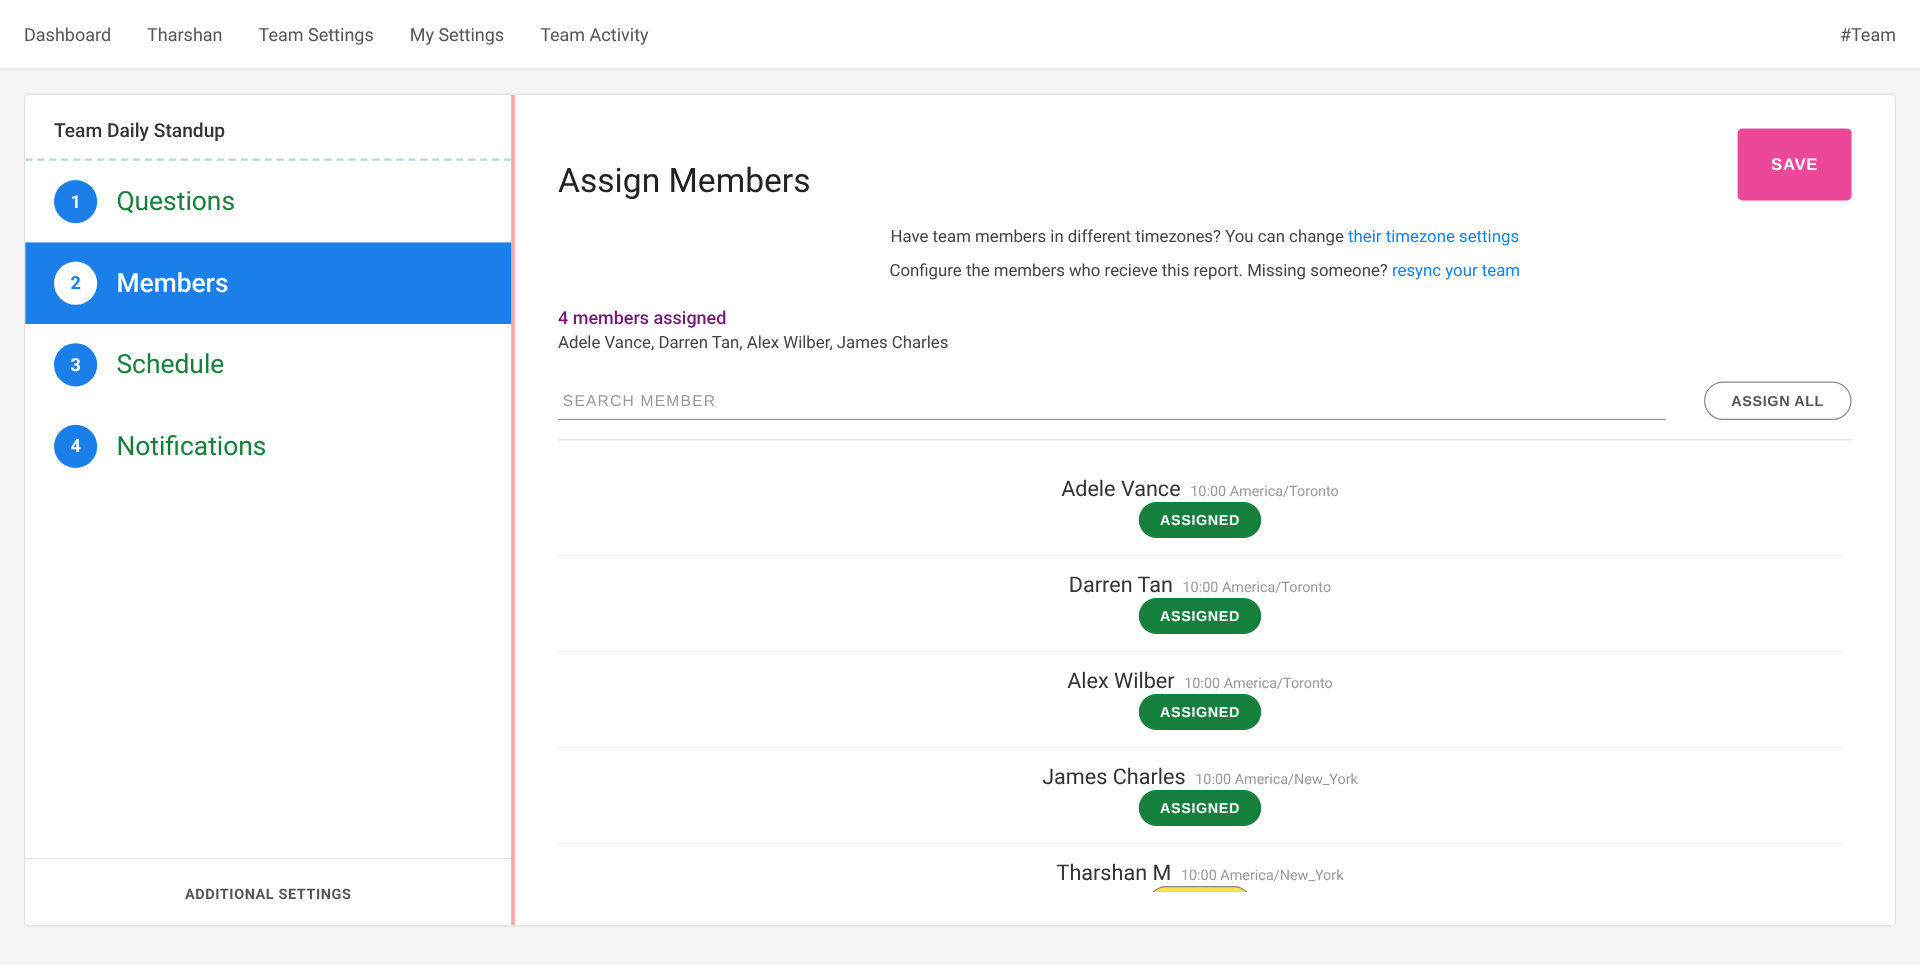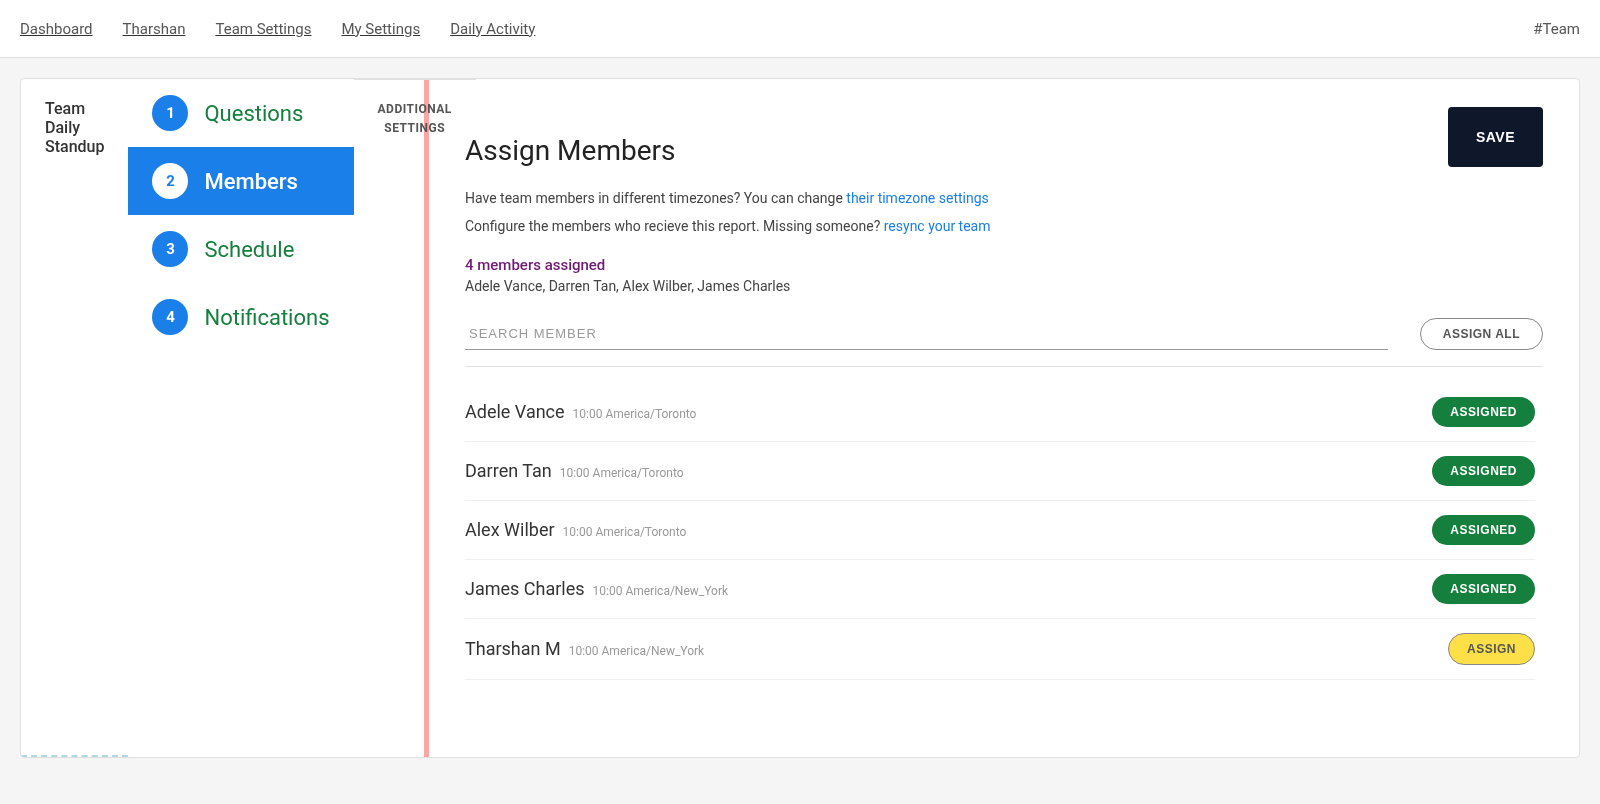--- a/index.html
+++ b/index.html
@@ -6,21 +6,21 @@
     body { font-family: -apple-system, BlinkMacSystemFont, 'Segoe UI', Roboto, sans-serif; background: #f5f5f5; color: #333; }
 
     
     .top-nav {
       display: flex; align-items: center;
       background: #fff;
       border-bottom: 1px solid #e0e0e0;
       padding: 0 20px;
       height: 58px;
     }
-    .top-nav-items { display: flex; align-items: flex-start; gap: 30px; flex: 1; text-decoration: underline; }
+    .top-nav-items { display: flex; align-items: flex-start; gap: 30px; flex: 1; }
     .nav-item {
       font-size: 15px; color: #555; cursor: pointer; padding: 4px 0;
       text-decoration: none;
     }
     .nav-brand { font-size: 15px; color: #555; margin-left: auto; }
 
     
     .main-wrapper {
       padding: 20px;
     }
@@ -30,23 +30,23 @@
       border-radius: 4px;
       display: flex;
       min-height: 680px;
       overflow: hidden;
     }
 
     
     .sidebar {
       width: 408px;
       min-width: 408px;
-      border-right: 5px solid #fca5a5;
+      border-right: 3px solid #fca5a5;
       display: flex;
-      flex-direction: row;
+      flex-direction: column;
     }
     .sidebar-title {
       padding: 20px 24px 14px;
       font-size: 16px;
       font-weight: 500;
       color: #333;
       border-bottom: 2px dashed #b0d8e0;
     }
     .sidebar-nav { flex: 1; }
     .sidebar-item {
@@ -88,27 +88,27 @@
       padding: 28px 36px 28px 36px;
       position: relative;
       overflow: hidden;
     }
     .content-header {
       display: flex; align-items: flex-end; justify-content: space-between;
       margin-bottom: 20px;
     }
     .content-title { font-size: 28px; font-weight: 400; color: #222; }
     .save-button {
-      background: #0f172a; color: #fff;
+      background: #ec4899; color: #fff;
       border: none; border-radius: 4px;
       padding: 22px 28px; font-size: 14px; font-weight: 700;
       cursor: pointer; letter-spacing: 0.5px;
     }
 
-    .info-text { font-size: 14px; color: #444; margin-bottom: 6px; line-height: 1.6; }
+    .info-text { font-size: 14px; color: #444; margin-bottom: 6px; line-height: 1.6; text-align: center; }
     .info-link { color: #1a7fe8; text-decoration: none; }
 
     .members-count { font-size: 15px; font-weight: 500; color: #701a75; margin: 18px 0 4px; }
     .members-list-text { font-size: 14px; color: #444; margin-bottom: 20px; }
 
     .search-row {
       display: flex; align-items: center; gap: 32px;
       margin-bottom: 0;
       margin-top: 24px;
     }
@@ -132,20 +132,21 @@
     
     .members-scroll {
       overflow-y: auto;
       max-height: 360px;
       padding-right: 8px;
     }
     .member-row {
       display: flex; align-items: center; justify-content: space-between;
       padding: 14px 0;
       border-bottom: 1px solid #f0f0f0;
+      flex-direction: column;
     }
     .member-info { display: flex; align-items: baseline; gap: 8px; }
     .member-name { font-size: 18px; font-weight: 400; color: #333; }
     .member-tz { font-size: 12px; color: #999; }
     .assigned-btn {
       background: #15803d; color: #fff;
       border: none; border-radius: 20px;
       padding: 8px 18px; font-size: 12px; font-weight: 700;
       letter-spacing: 0.5px; cursor: pointer;
       white-space: nowrap;
@@ -165,21 +166,21 @@
   </style>
 </head>
 <body>
 
 <nav class="top-nav">
   <div class="top-nav-items">
     <a class="nav-item">Dashboard</a>
     <a class="nav-item">Tharshan</a>
     <a class="nav-item">Team Settings</a>
     <a class="nav-item">My Settings</a>
-    <a class="nav-item">Daily Activity</a>
+    <a class="nav-item">Team Activity</a>
   </div>
   <span class="nav-brand">#Team</span>
 </nav>
 
 <div class="main-wrapper">
   <div class="main-panel">
 
     <div class="sidebar">
       <div class="sidebar-title">Team Daily Standup</div>
       <div class="sidebar-nav">

